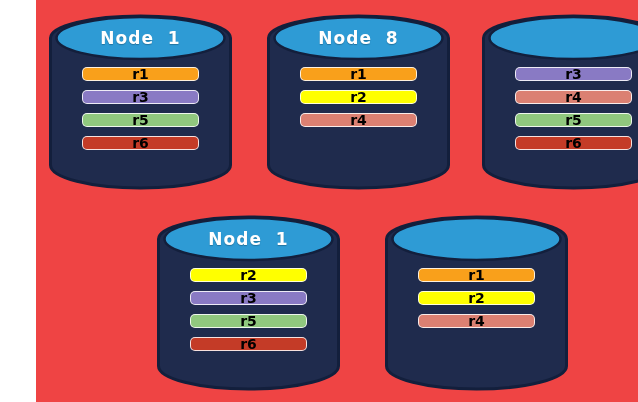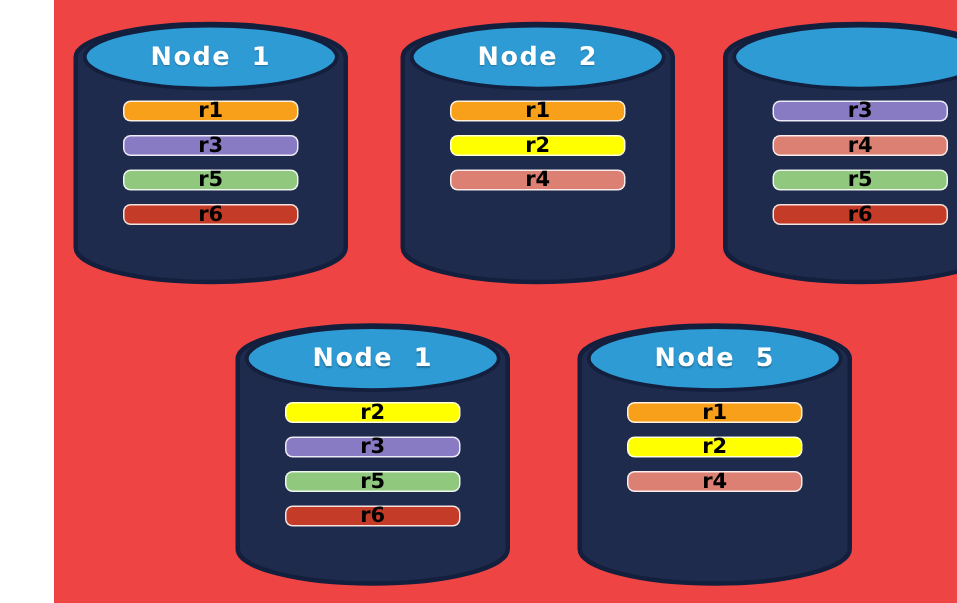--- a/index.html
+++ b/index.html
@@ -86,21 +86,21 @@
       <div class="bar" style="background-color: rgb(144, 200, 126);">r5</div>
       <div class="bar" style="background-color: rgb(196, 59, 39);">r6</div>
     </div>
   </div>
 
   <div class="node pos-n2">
     <svg viewBox="0 0 187 193" aria-hidden="true">
       <path d="M 3.5 33 A 90 22 0 0 1 183.5 33 L 183.5 160 A 90 23 0 0 1 3.5 160 Z" stroke-width="3" fill="#1F2B4D" stroke="#131F3C"></path>
       <ellipse cx="93.5" cy="33" rx="84" ry="21" stroke-width="2.5" fill="#2E9BD5" stroke="#131F3C"></ellipse>
     </svg>
-    <div class="node-title">Node  2</div>
+    <div class="node-title">Node  8</div>
     <div class="bars">
       <div class="bar" style="background-color: rgb(249, 160, 27);">r1</div>
       <div class="bar" style="background-color: rgb(255, 255, 0);">r2</div>
       <div class="bar" style="background-color: rgb(219, 128, 114);">r4</div>
     </div>
   </div>
 
   <div class="node pos-n3">
     <svg viewBox="0 0 187 193" aria-hidden="true">
       <path d="M 3.5 33 A 90 22 0 0 1 183.5 33 L 183.5 160 A 90 23 0 0 1 3.5 160 Z" stroke-width="3" fill="#1F2B4D" stroke="#131F3C"></path>
@@ -126,21 +126,20 @@
       <div class="bar" style="background-color: rgb(144, 200, 126);">r5</div>
       <div class="bar" style="background-color: rgb(196, 59, 39);">r6</div>
     </div>
   </div>
 
   <div class="node pos-n5">
     <svg viewBox="0 0 187 193" aria-hidden="true">
       <path d="M 3.5 33 A 90 22 0 0 1 183.5 33 L 183.5 160 A 90 23 0 0 1 3.5 160 Z" stroke-width="3" fill="#1F2B4D" stroke="#131F3C"></path>
       <ellipse cx="93.5" cy="33" rx="84" ry="21" stroke-width="2.5" fill="#2E9BD5" stroke="#131F3C"></ellipse>
     </svg>
-    <div class="node-title">Node  5</div>
     <div class="bars">
       <div class="bar" style="background-color: rgb(249, 160, 27);">r1</div>
       <div class="bar" style="background-color: rgb(255, 255, 0);">r2</div>
       <div class="bar" style="background-color: rgb(219, 128, 114);">r4</div>
     </div>
   </div>
 
 </div>
 
 </body></html>

